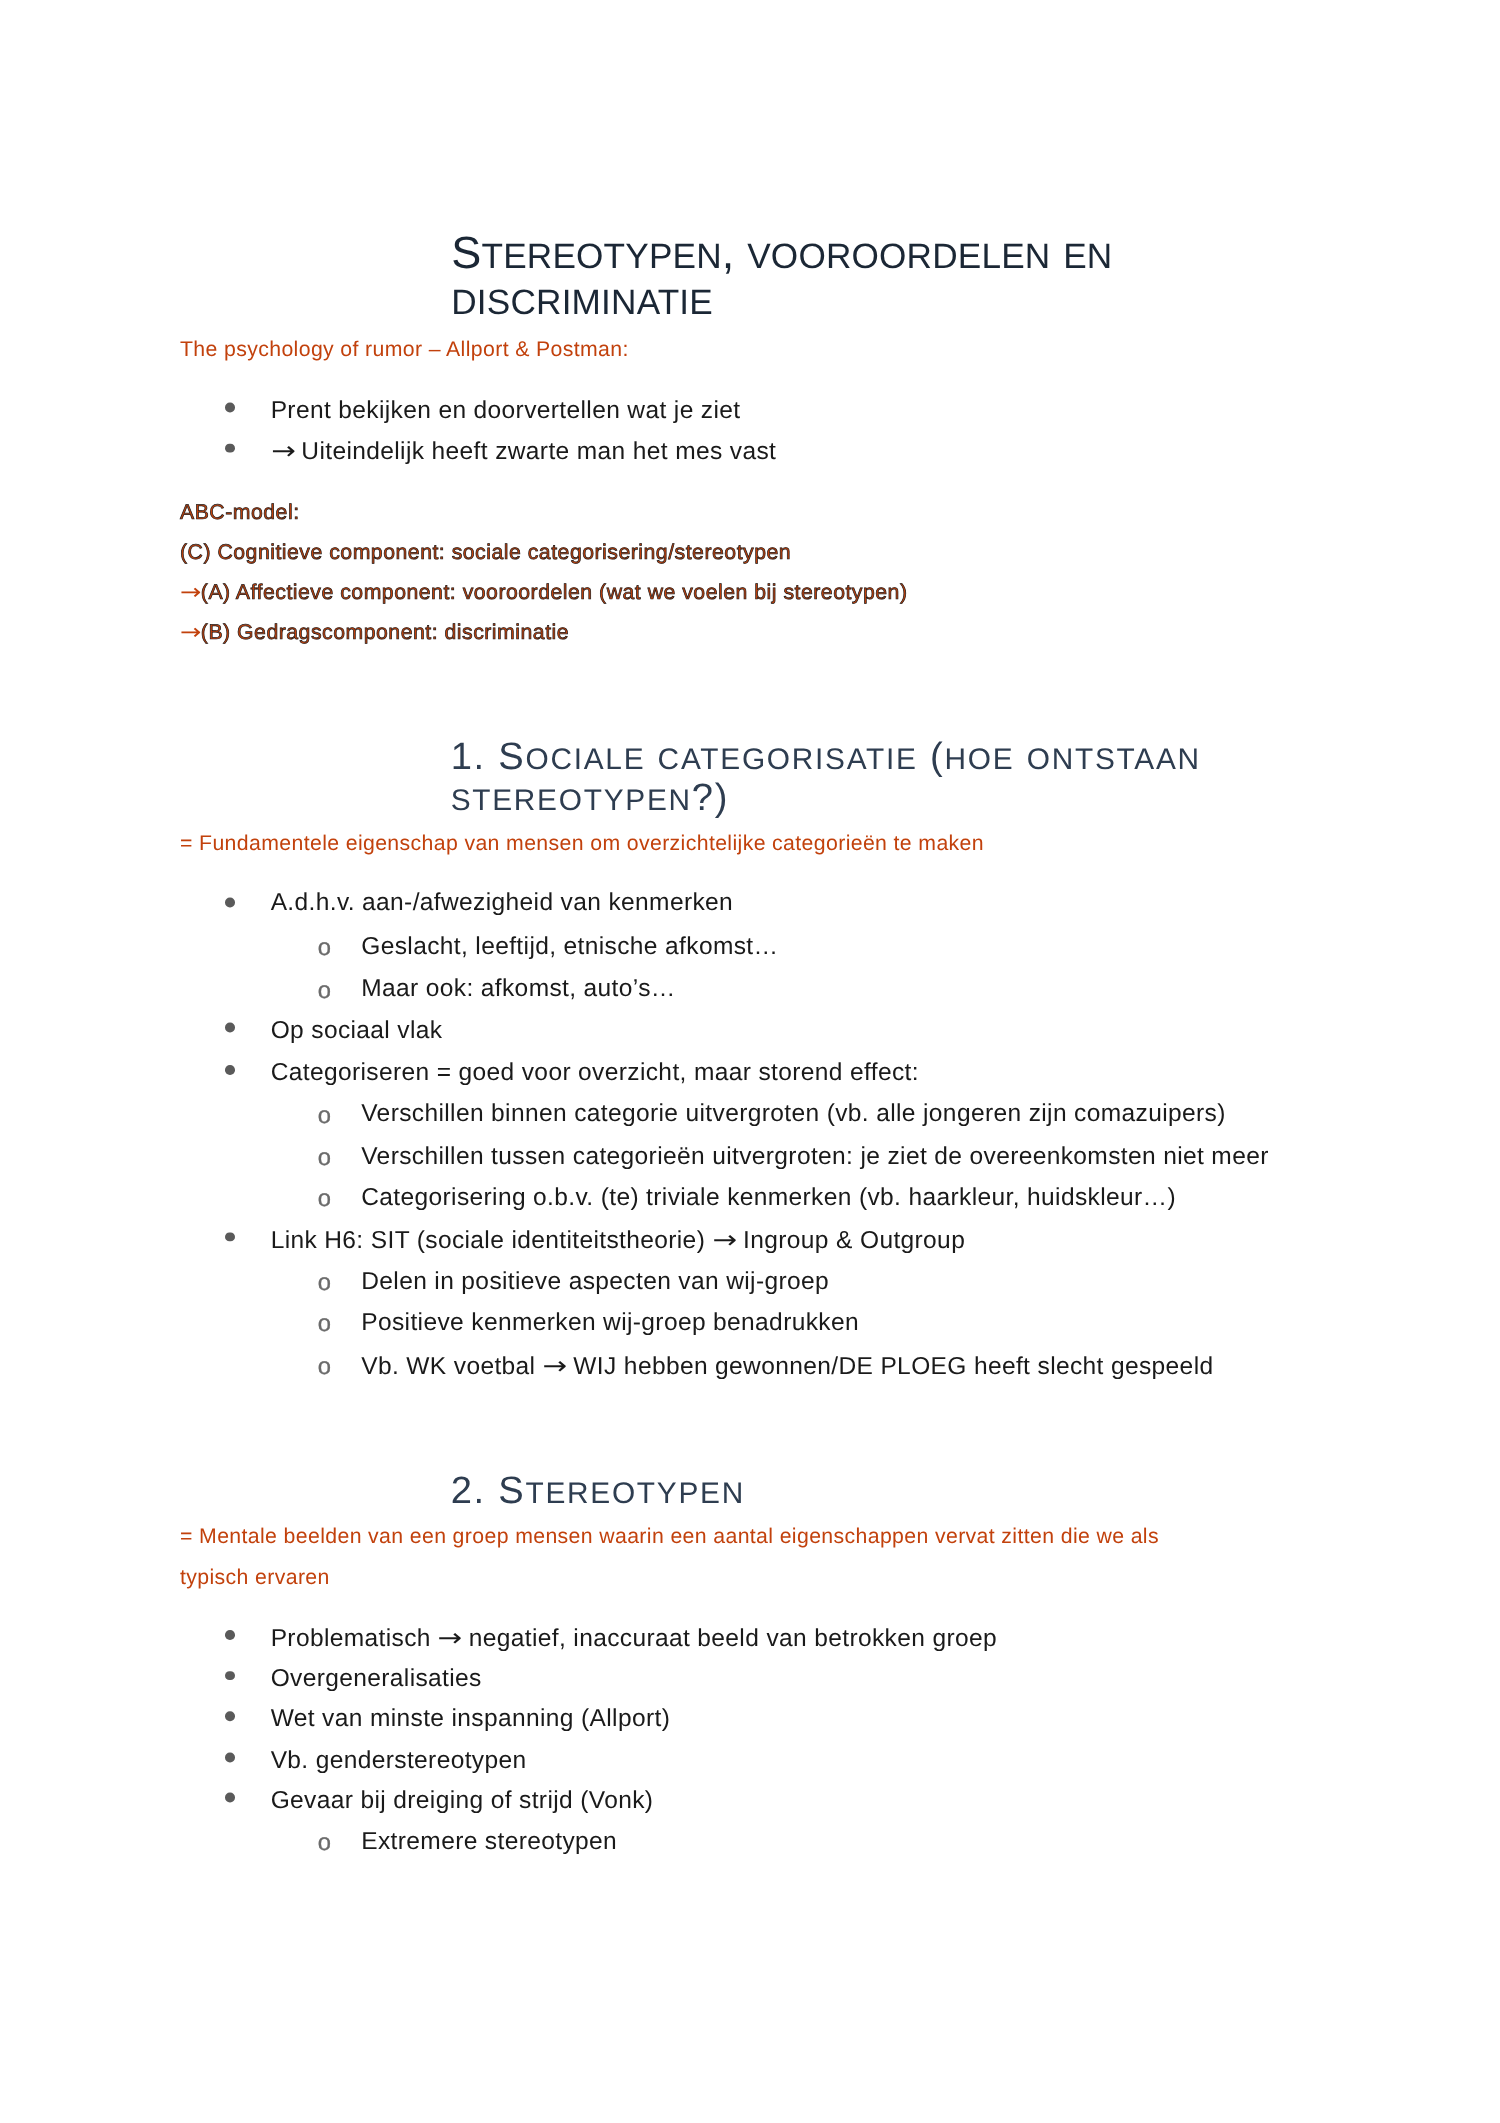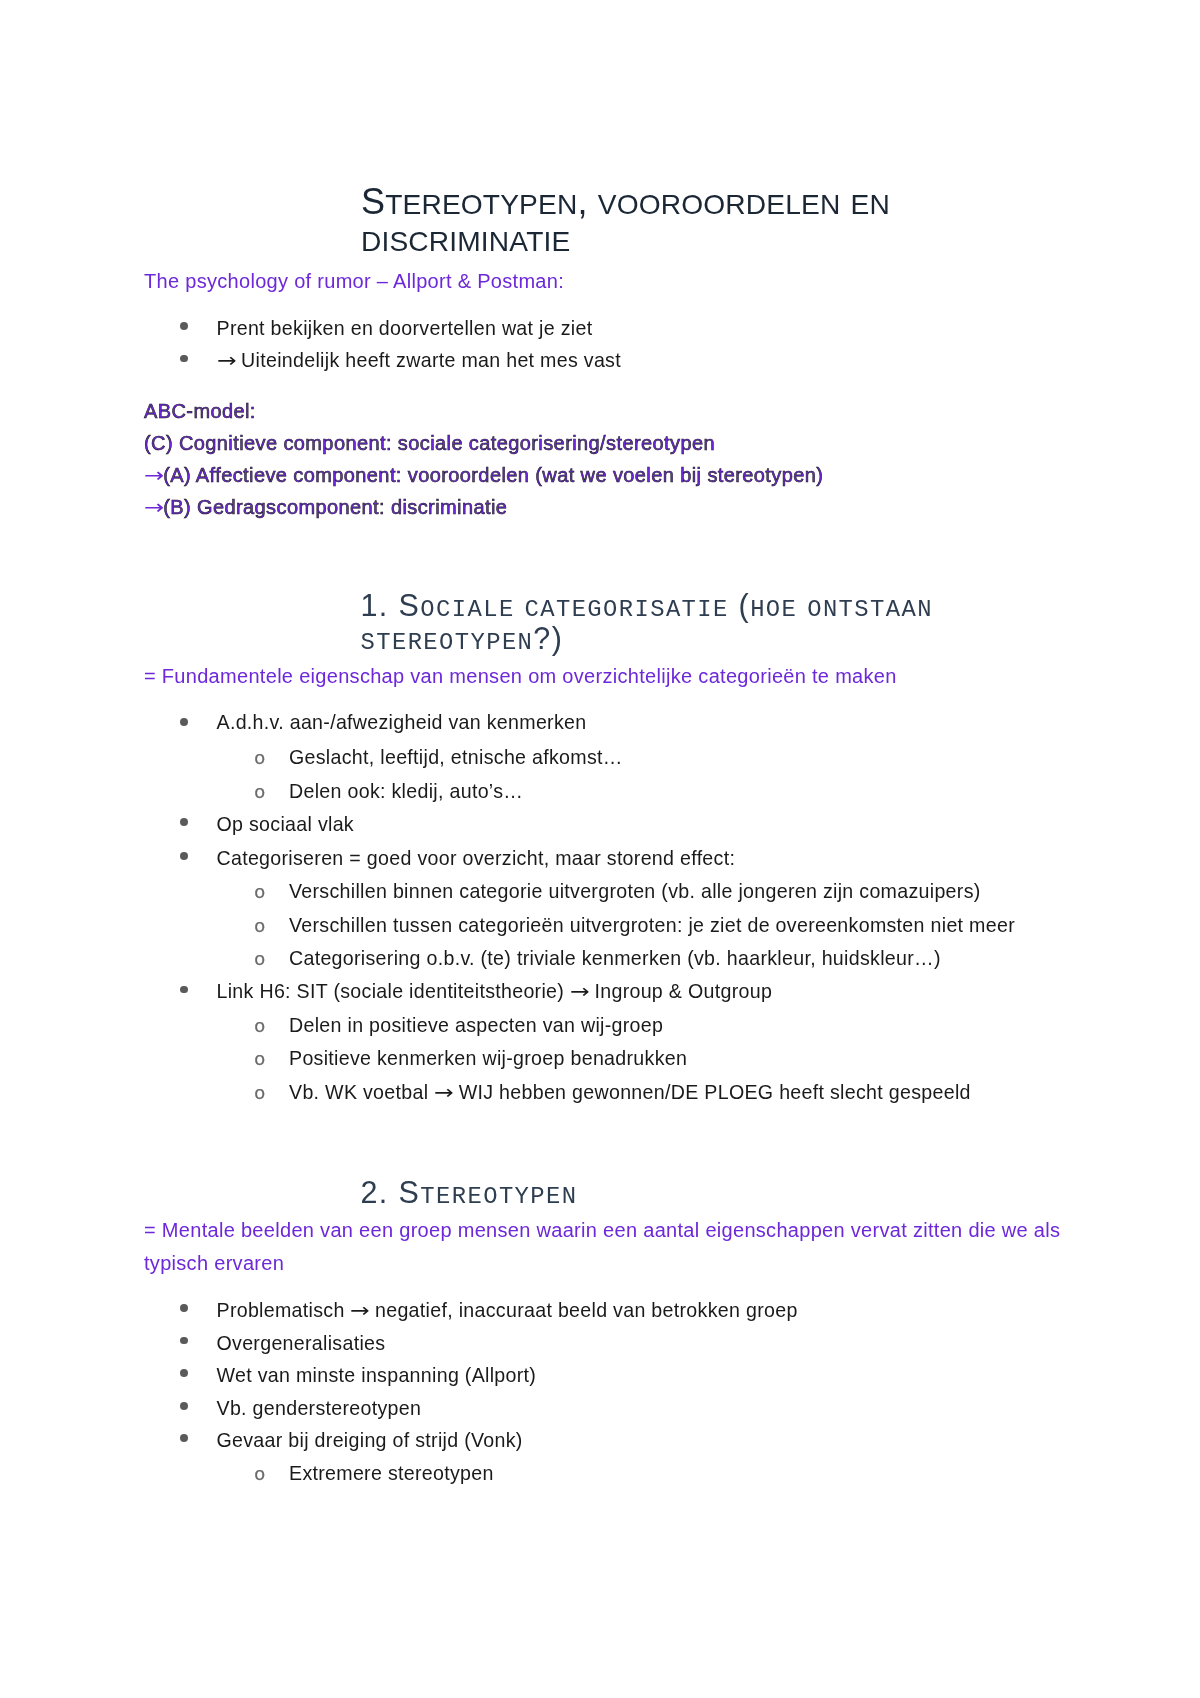--- a/index.html
+++ b/index.html
@@ -6,23 +6,23 @@
   body{width:1200px;height:1698px;overflow:hidden;
        font-family:"Liberation Sans",sans-serif;}
   .page{position:relative;width:1200px;height:1500px;background:#fff;overflow:hidden;}
   .ln{position:absolute;white-space:nowrap;line-height:1;}
   .grp{position:absolute;left:0;top:0;width:1200px;height:0;}
 
   .title{left:361px;font-size:36px;letter-spacing:0.15px;color:#1b2735;font-weight:400;}
   .title .sm{font-size:0.782em;}
 
   .h1{left:360.5px;font-size:30.5px;letter-spacing:1.4px;color:#2e3d50;font-weight:400;}
-  .h1 .sm{font-size:0.782em;font-family:Liberation Mono, monospace;}
+  .h1 .sm{font-size:0.782em;}
 
-  .body{left:144px;font-size:20px;letter-spacing:0.3px;color:#6d28d9;}
+  .body{left:144px;font-size:17px;letter-spacing:0.3px;color:#c2410c;}
   .bold{font-weight:400;-webkit-text-stroke:0.58px #1a1a1a;letter-spacing:0.4px;}
   .lv1{left:216.5px;font-size:19.625px;letter-spacing:0.3px;color:#1a1a1a;}
   .lv2{left:289px;font-size:19.625px;letter-spacing:0.3px;color:#1a1a1a;}
 
   .bul1{position:absolute;width:7.8px;height:7.8px;border-radius:50%;
         background:#5a5a5a;left:180px;}
   .bul2{position:absolute;left:253.9px;font-family:"Liberation Mono",monospace;
         font-size:19px;line-height:1;color:#6b6b6b;-webkit-text-stroke:0.25px #6b6b6b;}
   .ar{font-family:"DejaVu Sans",sans-serif;display:inline-block;
       transform:scaleX(1.2);transform-origin:left center;letter-spacing:0;
@@ -58,21 +58,21 @@
   </div>
   <div class="grp">
     <div class="ln body" style="top:666px">= Fundamentele eigenschap van mensen om overzichtelijke categorieën te maken</div>
   </div>
   <div class="grp">
     <div class="bul1" style="top:718.0px"></div>
     <div class="ln lv1" style="top:713px">A.d.h.v. aan-/afwezigheid van kenmerken</div>
     <div class="bul2" style="top:750px">o</div>
     <div class="ln lv2" style="top:748px">Geslacht, leeftijd, etnische afkomst…</div>
     <div class="bul2" style="top:784px">o</div>
-    <div class="ln lv2" style="top:782px">Delen ook: kledij, auto’s…</div>
+    <div class="ln lv2" style="top:782px">Maar ook: afkomst, auto’s…</div>
     <div class="bul1" style="top:818.3px"></div>
     <div class="ln lv1" style="top:815px">Op sociaal vlak</div>
     <div class="bul1" style="top:851.8px"></div>
     <div class="ln lv1" style="top:849px">Categoriseren = goed voor overzicht, maar storend effect:</div>
     <div class="bul2" style="top:884px">o</div>
     <div class="ln lv2" style="top:882px">Verschillen binnen categorie uitvergroten (vb. alle jongeren zijn comazuipers)</div>
     <div class="bul2" style="top:918px">o</div>
     <div class="ln lv2" style="top:916px">Verschillen tussen categorieën uitvergroten: je ziet de overeenkomsten niet meer</div>
     <div class="bul2" style="top:951px">o</div>
     <div class="ln lv2" style="top:949px">Categorisering o.b.v. (te) triviale kenmerken (vb. haarkleur, huidskleur…)</div>

